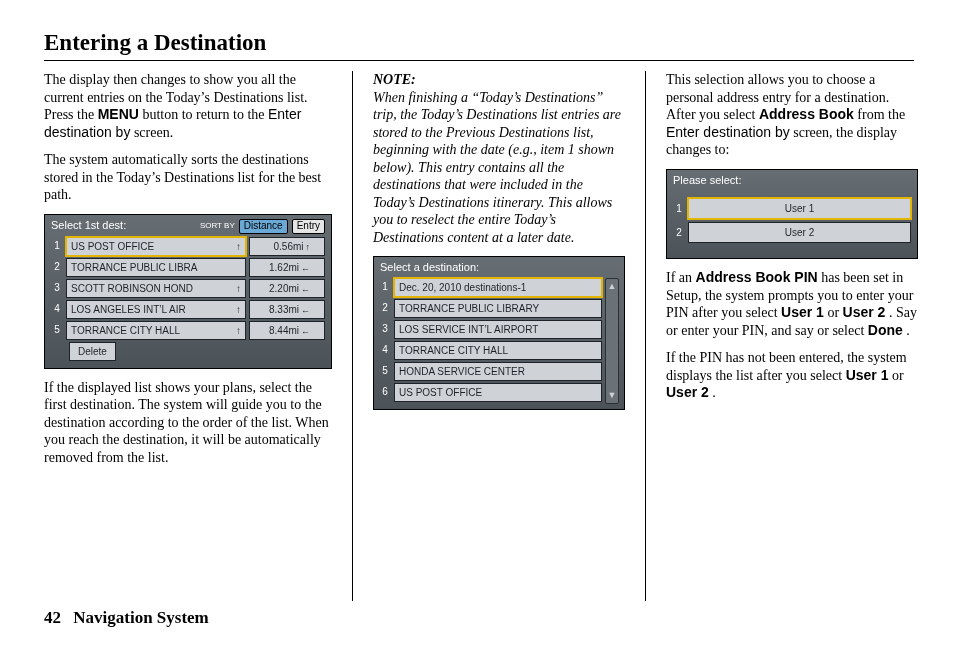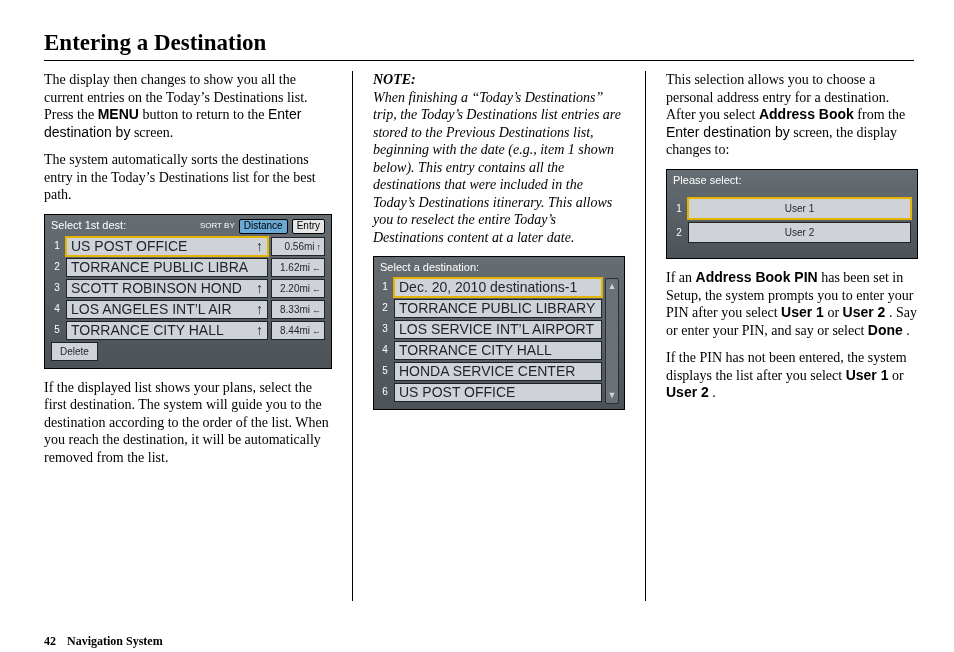--- a/index.html
+++ b/index.html
@@ -104,47 +104,48 @@
     font-size: 10px;
   }
   .row-name {
     flex: 1 1 auto;
     border: 1px solid #1e232a;
     background: #cfd3d7;
     color: #1e232a;
     height: 17px;
     line-height: 17px;
     padding: 0 4px;
-    font-size: 14px;
+    font-size: 10px;
     white-space: nowrap;
     overflow: hidden;
     display: flex;
   }
   .row-name.highlight { outline: 2px solid #e3b400; outline-offset: -1px; }
   .row-dist {
     flex: 0 0 46px;
     border: 1px solid #1e232a;
     background: #cfd3d7;
     color: #1e232a;
     height: 17px;
     line-height: 17px;
-    padding: 0 3px;
+    padding: 0 14px;
     font-size: 10px;
     text-align: right;
     white-space: nowrap;
   }
   .row-dist .arrow { margin-left: 2px; font-size: 9px; }
   .delete-btn {
     display: inline-block;
     border: 1px solid #1e232a;
     background: #cfd3d7;
     color: #1e232a;
     height: 17px;
     line-height: 17px;
     padding: 0 8px;
+    margin-left: 18px;
     font-size: 10px;
   }
 
   .nav-scroll {
     display: flex;
     padding: 0 5px 5px 5px;
     gap: 3px;
   }
   .nav-scroll .list-area { flex: 1 1 auto; }
   .nav-scroll .list-area .nav-row { padding-left: 0; padding-right: 0; }
@@ -179,22 +180,22 @@
     height: 19px;
     line-height: 19px;
     text-align: center;
     font-size: 10px;
   }
   .user-btn.highlight { outline: 2px solid #e3b400; outline-offset: -1px; }
 
   .footer {
     position: absolute;
     left: 44px;
-    bottom: 3px;
-    font-size: 12px;
+    bottom: 24px;
+    font-size: 17px;
   }
   .footer .pagenum { font-weight: bold; margin-right: 8px; }
 
   .mention { display: inline; }
 </style>
 </head>
 <body>
 
 <div class="page">
   <h1 class="page-title">Entering a Destination</h1>
@@ -203,21 +204,21 @@
   <div class="cols">
 
     <div class="col left">
       <p>
         <span class="mention">The display then changes to show you all the current entries on the Today’s Destinations list. Press the </span>
         <span class="mention helv bold">MENU</span>
         <span class="mention"> button to return to the </span>
         <span class="mention helv">Enter destination by</span>
         <span class="mention"> screen.</span>
       </p>
-      <p>The system automatically sorts the destinations entry in the Today’s Destinations list for the best path.</p>
+      <p>The system automatically sorts the destinations stored in the Today’s Destinations list for the best path.</p>
 
       <div class="nav-screen" style="width:288px;">
         <div class="nav-header">
           <span class="title">Select 1st dest:</span>
           <span style="flex:1"></span>
           <span style="font-size:8px;">SORT BY</span>
           <span class="pill sel">Distance</span>
           <span class="pill">Entry</span>
         </div>
         <div class="nav-list">

